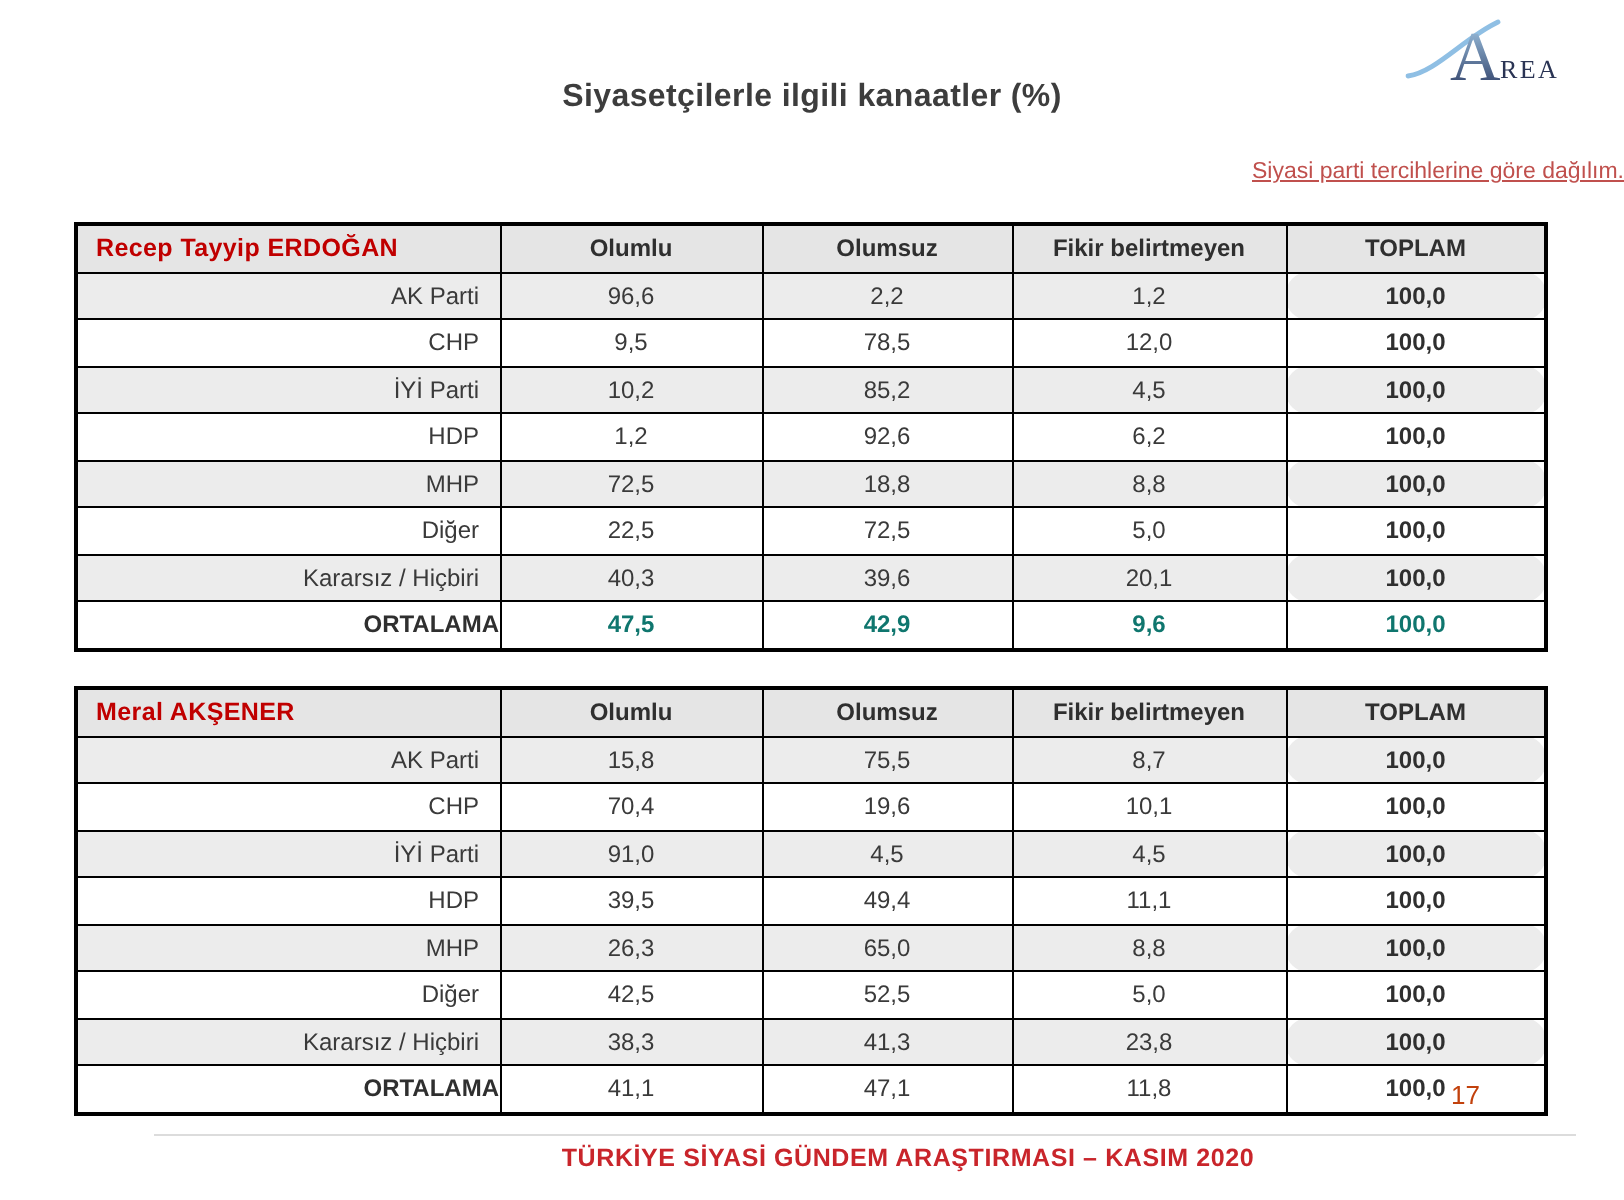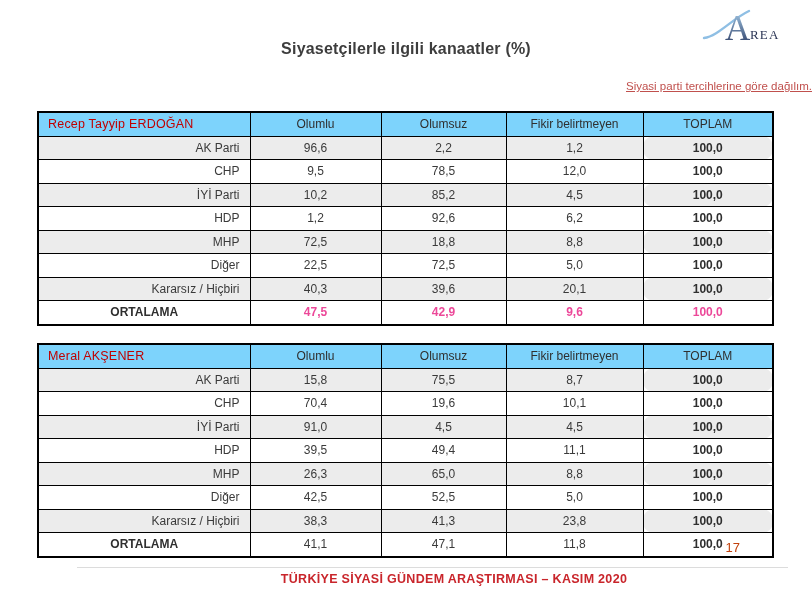--- a/index.html
+++ b/index.html
@@ -32,30 +32,30 @@
   col.c-label{width:212px;}
   col.c-olumlu{width:131px;}
   col.c-olumsuz{width:125px;}
   col.c-fikir{width:137px;}
   col.c-toplam{width:130px;}
   .data th,.data td{
     border:1.5px solid #000;height:22.5px;padding:0;
     font-size:12px;color:#3a3a3a;text-align:center;vertical-align:middle;
     overflow:hidden;white-space:nowrap;
   }
-  .data th{font-weight:normal;color:#2f2f2f;background:#7dd3fc;}
+  .data th{font-weight:bold;color:#2f2f2f;background:#e5e5e5;}
   .data th.name{
     text-align:left;padding-left:9px;color:#c00000;font-size:12.5px;letter-spacing:.2px;
   }
   .data td.label{text-align:right;padding-right:10px;}
   .data td.total{font-weight:bold;color:#2f2f2f;border-radius:11px;}
   .data tbody tr:nth-child(odd) td{background:#ececec;}
   .data tbody tr:nth-child(even) td{background:#ffffff;}
-  .data tr.avg td.label{font-weight:bold;text-align:center;padding-right:0;color:#2f2f2f;}
-  .data tr.avg-strong td{font-weight:bold;color:#ec4899;}
+  .data tr.avg td.label{font-weight:bold;padding-right:0;color:#2f2f2f;}
+  .data tr.avg-strong td{font-weight:bold;color:#0f766e;}
 
   
   .rule{position:absolute;top:567px;left:77px;right:24px;height:1px;background:#dcdcdc;}
   .footer{
     position:absolute;top:572px;left:0;right:0;text-align:center;padding-left:96px;
     font-size:12.5px;font-weight:bold;color:#c9252b;letter-spacing:.3px;
   }
   .pageno{position:absolute;top:540px;right:72px;font-size:13px;color:#c2410c;}
 </style>
 </head>

